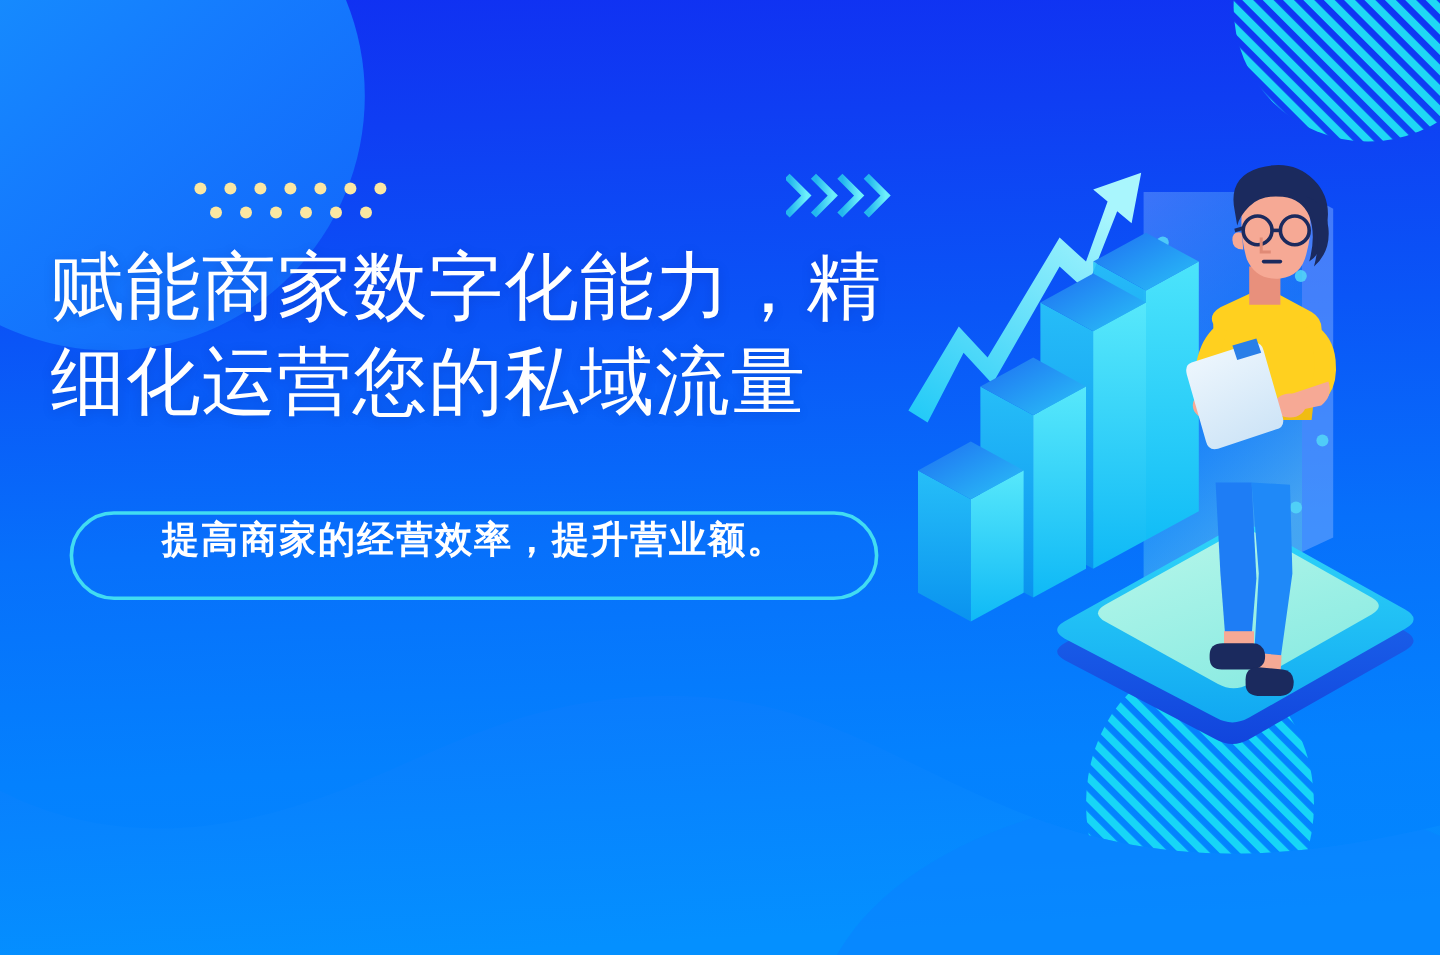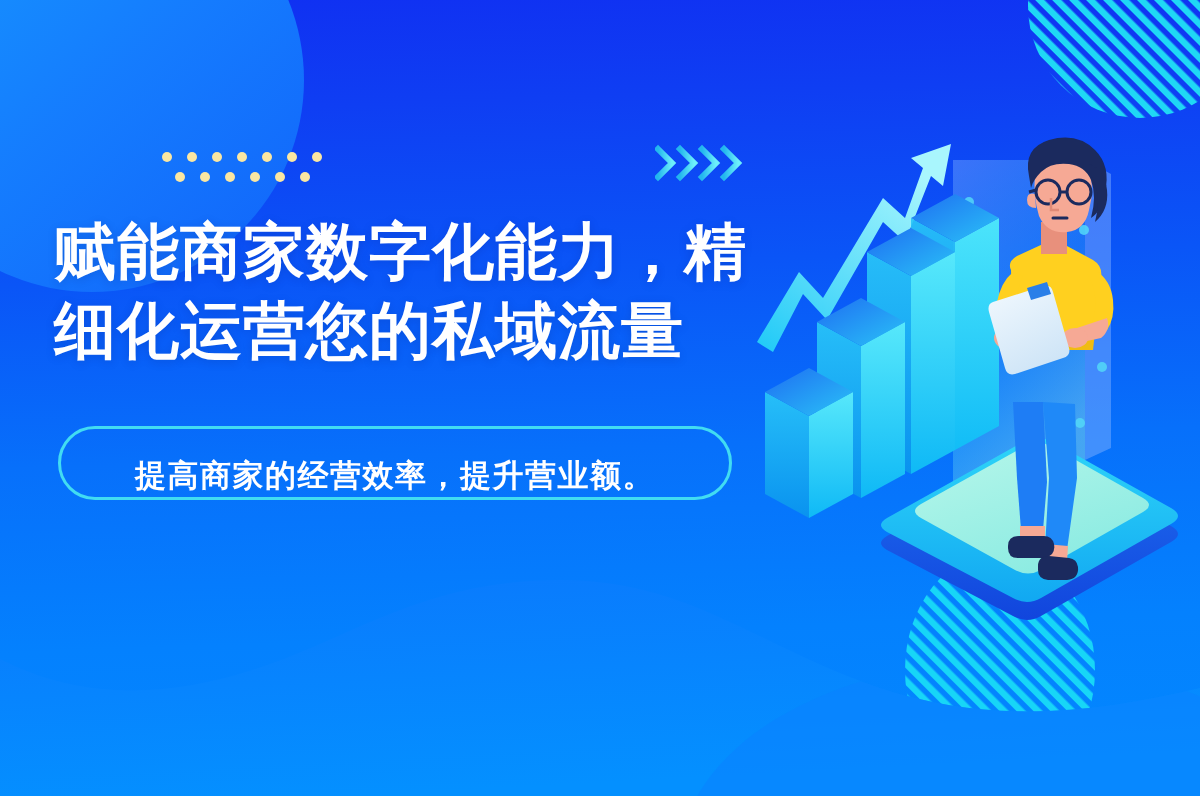--- a/index.html
+++ b/index.html
@@ -68,41 +68,41 @@
   }
 
   
   .copy {
     position: absolute;
     left: 38px;
     top: 196px;
     width: 760px;
   }
   .headline {
-    margin: 16px;
+    margin: 4px;
     color: #ffffff;
     font-size: 62px;
     line-height: 1.28;
-    font-weight: 700;
+    font-weight: 400;
     letter-spacing: 1px;
     white-space: pre-line;
     text-shadow: 0 2px 10px rgba(4, 30, 110, 0.18);
   }
 
   .subpill {
     position: absolute;
     left: 58px;
     top: 426px;
     width: 674px;
     height: 74px;
     box-sizing: border-box;
     border: 3px solid #41dcf2;
     border-radius: 37px;
     display: flex;
-    align-items: flex-end;
+    align-items: flex-start;
     justify-content: center;
   }
   .subpill-text {
     color: #ffffff;
     font-size: 31px;
     font-weight: 700;
     letter-spacing: 1.5px;
     white-space: nowrap;
   }
 

